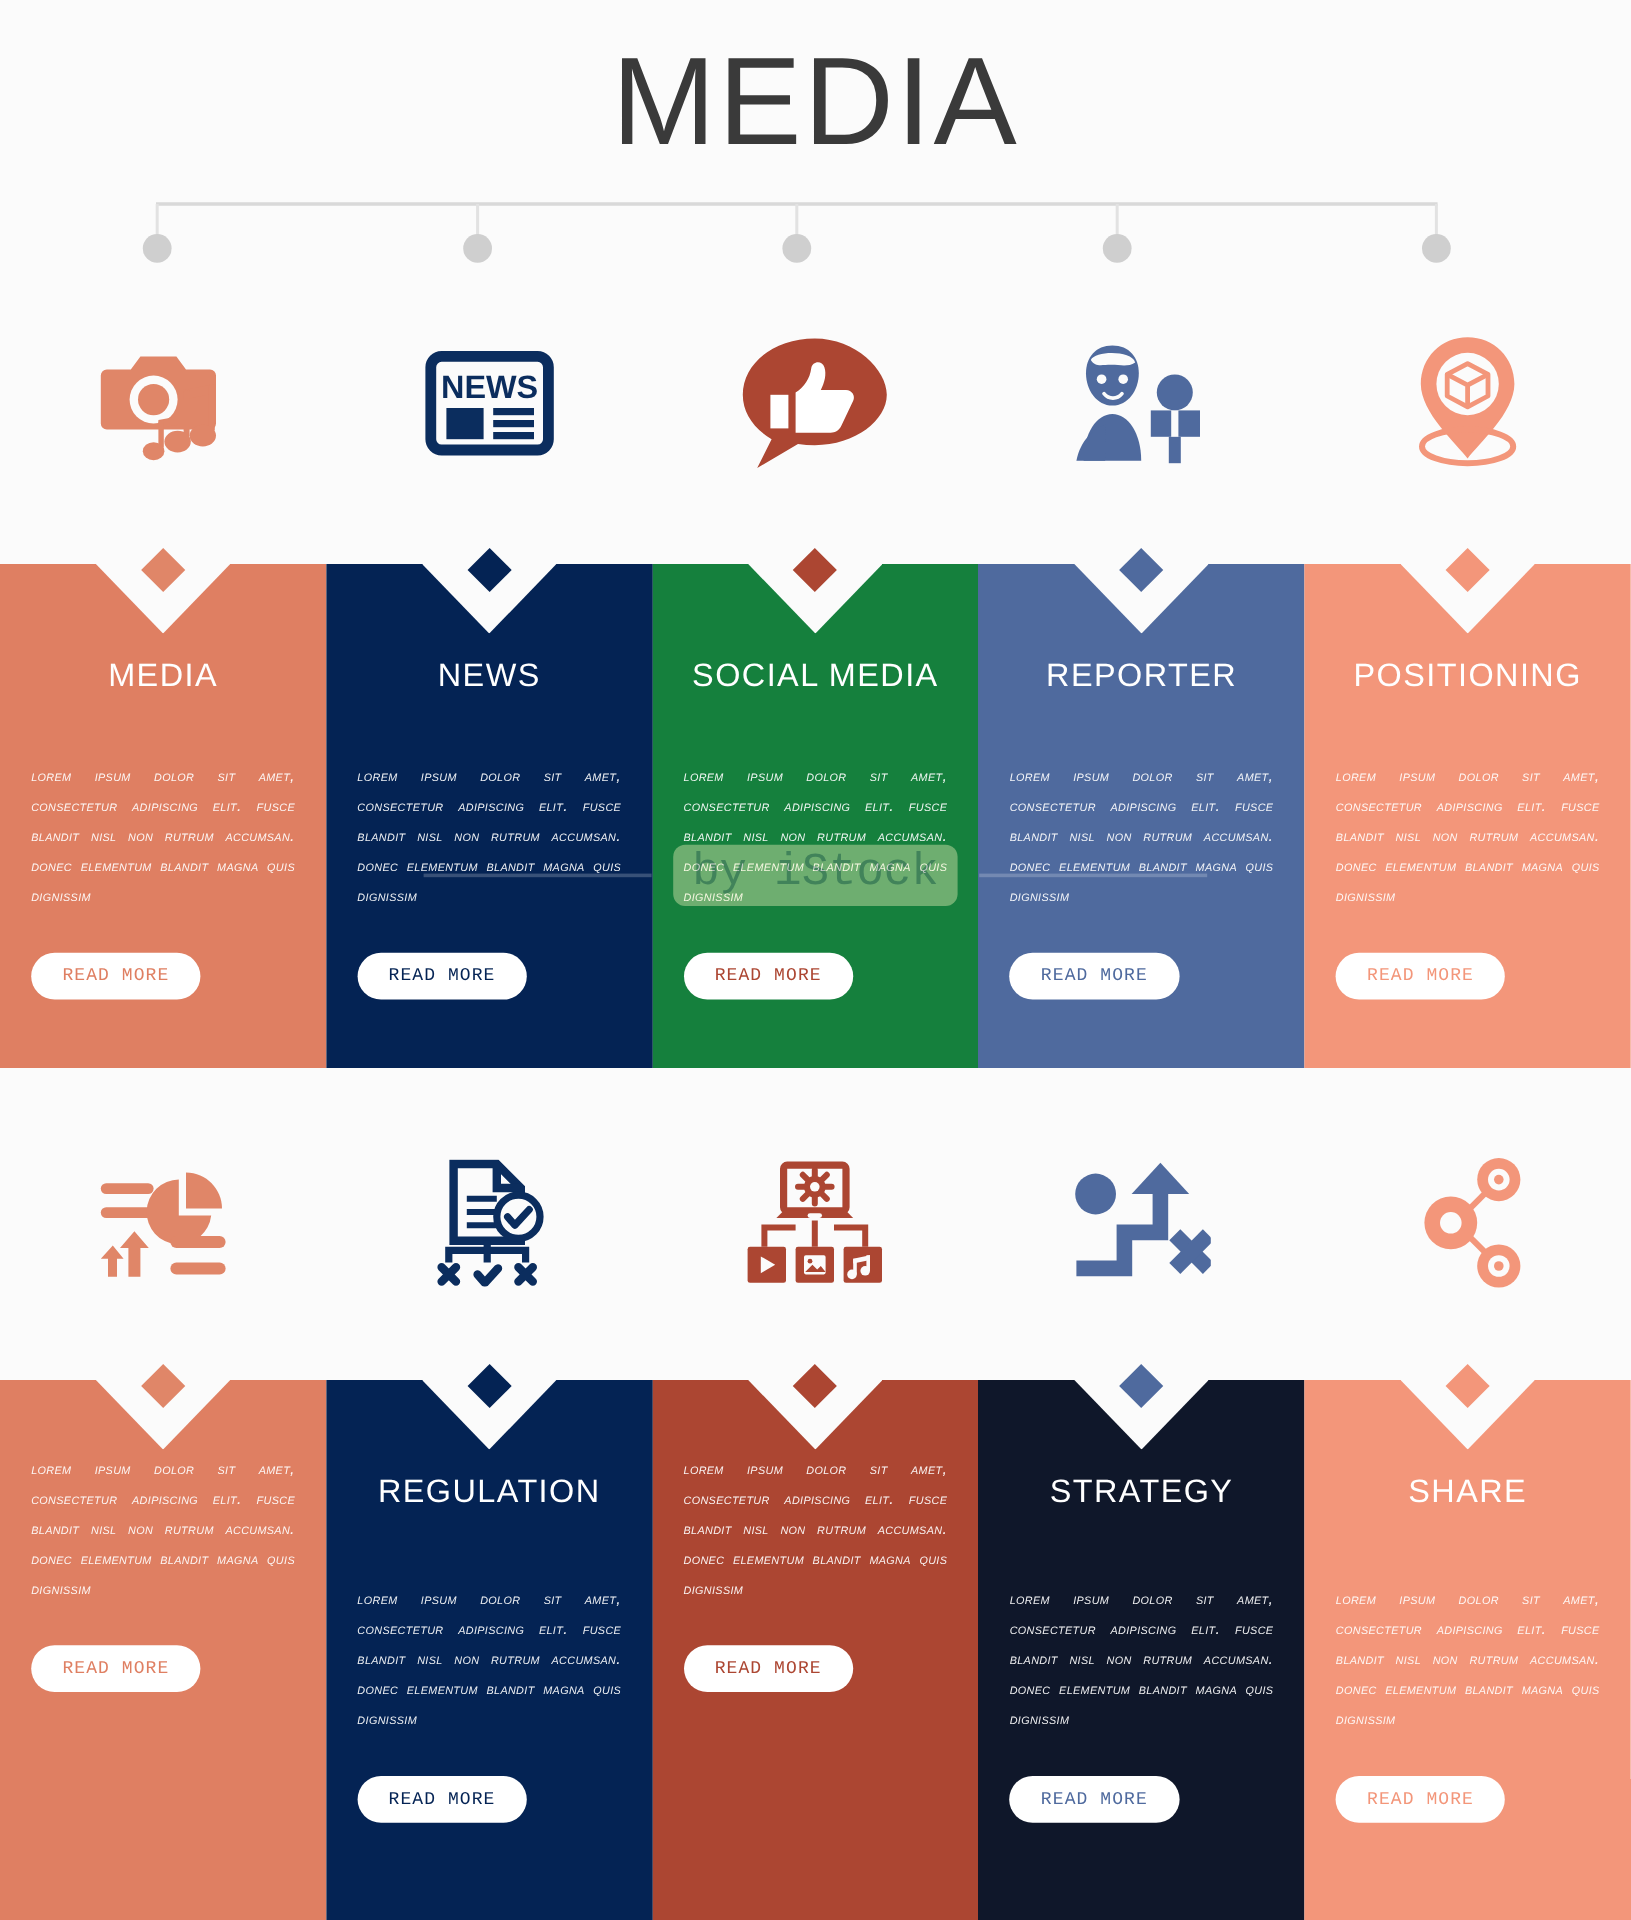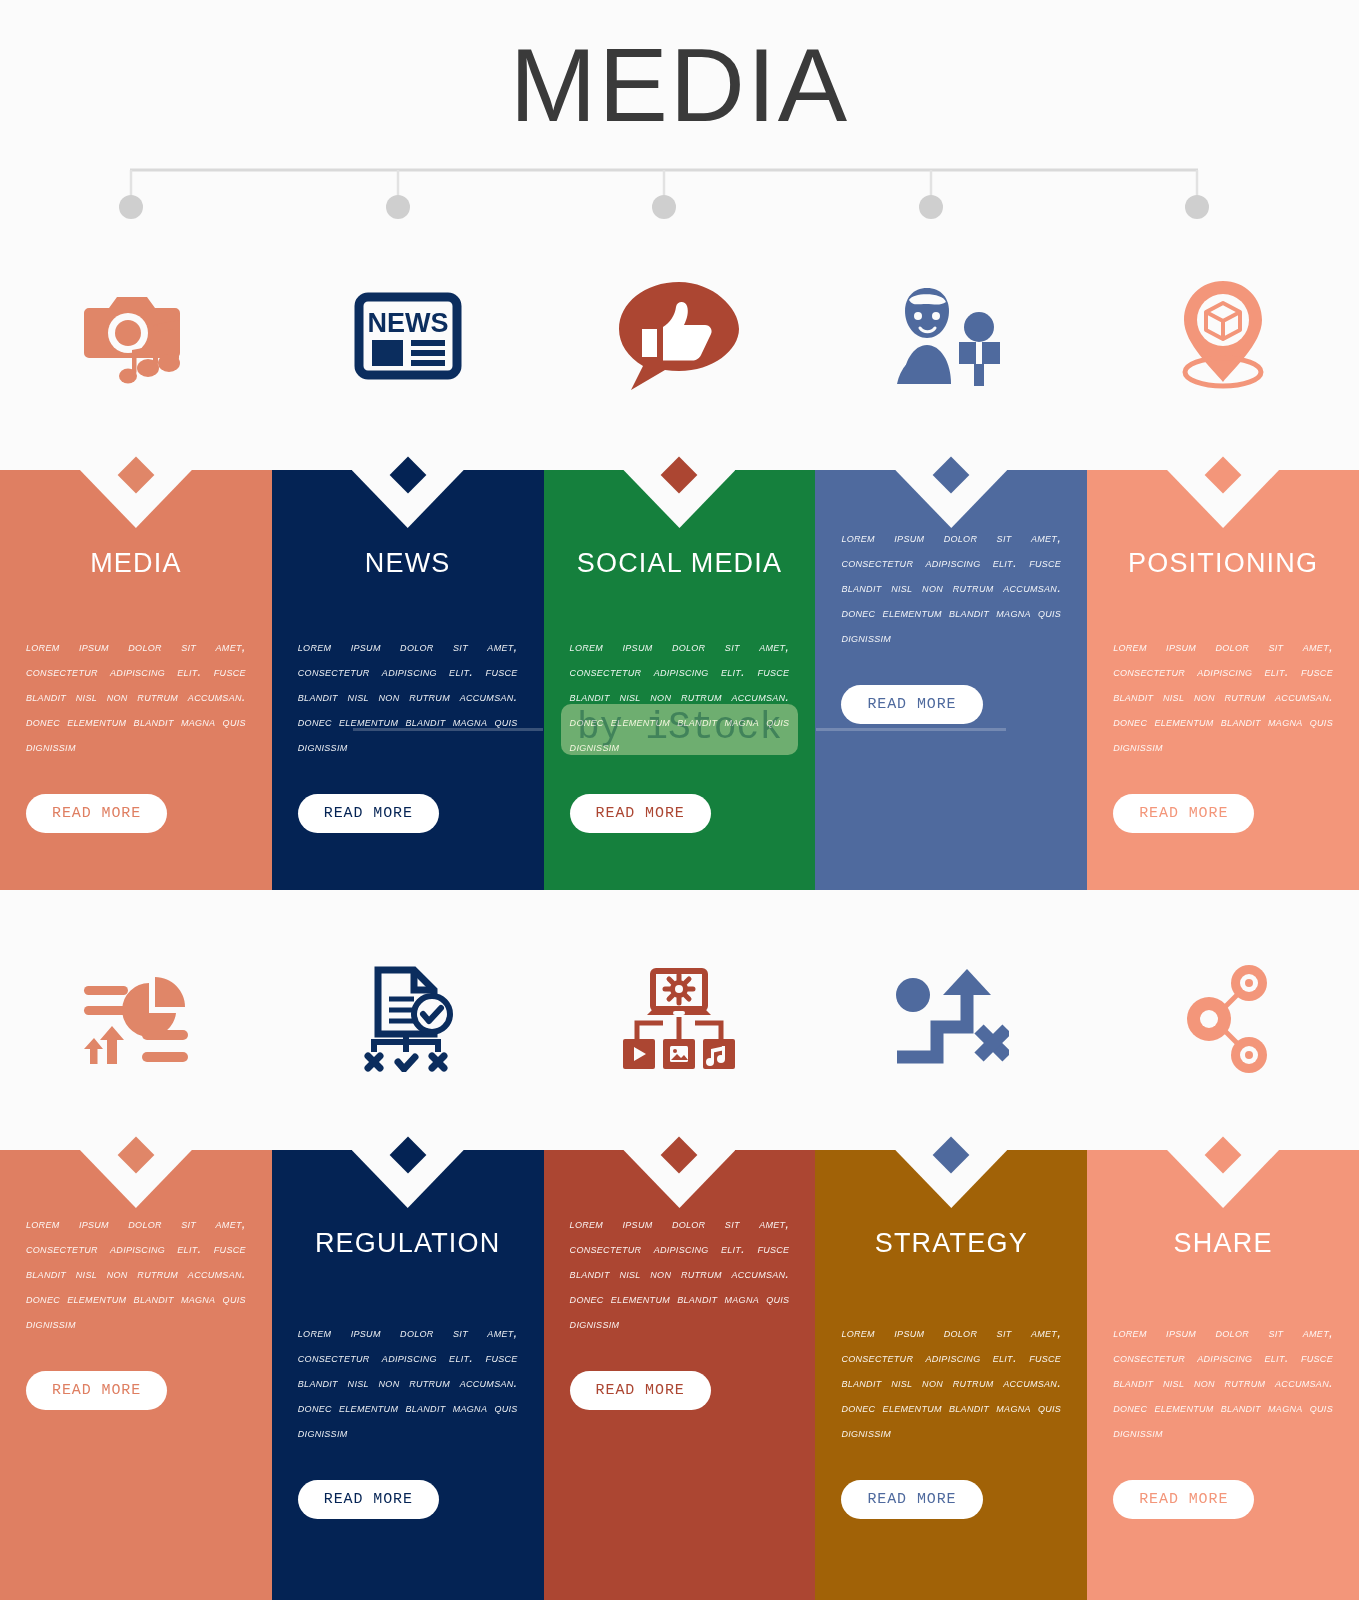--- a/index.html
+++ b/index.html
@@ -292,20 +292,21 @@
     <h2 class="panel-title">SOCIAL MEDIA</h2>
     <p class="panel-body">Lorem ipsum dolor sit amet, consectetur adipiscing elit. Fusce blandit nisl non rutrum accumsan. Donec elementum blandit magna quis dignissim</p>
     <div class="btn-wrap">
       <button class="read-more" style="color:#ac4632">READ MORE</button>
     </div>
   </div>
 
   <div class="panel" style="background:#4f6a9e">
     <div class="notch"></div>
     <div class="diamond" style="background:#4f6a9e"></div>
+    <h2 class="panel-title">REPORTER</h2>
     <p class="panel-body">Lorem ipsum dolor sit amet, consectetur adipiscing elit. Fusce blandit nisl non rutrum accumsan. Donec elementum blandit magna quis dignissim</p>
     <div class="btn-wrap">
       <button class="read-more" style="color:#4f6a9e">READ MORE</button>
     </div>
   </div>
 
   <div class="panel" style="background:#f3967a">
     <div class="notch"></div>
     <div class="diamond" style="background:#f3967a"></div>
     <h2 class="panel-title">POSITIONING</h2>
@@ -447,21 +448,21 @@
 
   <div class="panel" style="background:#ac4632">
     <div class="notch"></div>
     <div class="diamond" style="background:#ac4632"></div>
     <p class="panel-body">Lorem ipsum dolor sit amet, consectetur adipiscing elit. Fusce blandit nisl non rutrum accumsan. Donec elementum blandit magna quis dignissim</p>
     <div class="btn-wrap">
       <button class="read-more" style="color:#ac4632">READ MORE</button>
     </div>
   </div>
 
-  <div class="panel" style="background:#a16207">
+  <div class="panel" style="background:#0f172a">
     <div class="notch"></div>
     <div class="diamond" style="background:#4f6a9e"></div>
     <h2 class="panel-title">STRATEGY</h2>
     <p class="panel-body">Lorem ipsum dolor sit amet, consectetur adipiscing elit. Fusce blandit nisl non rutrum accumsan. Donec elementum blandit magna quis dignissim</p>
     <div class="btn-wrap">
       <button class="read-more" style="color:#4f6a9e">READ MORE</button>
     </div>
   </div>
 
   <div class="panel" style="background:#f3967a">

